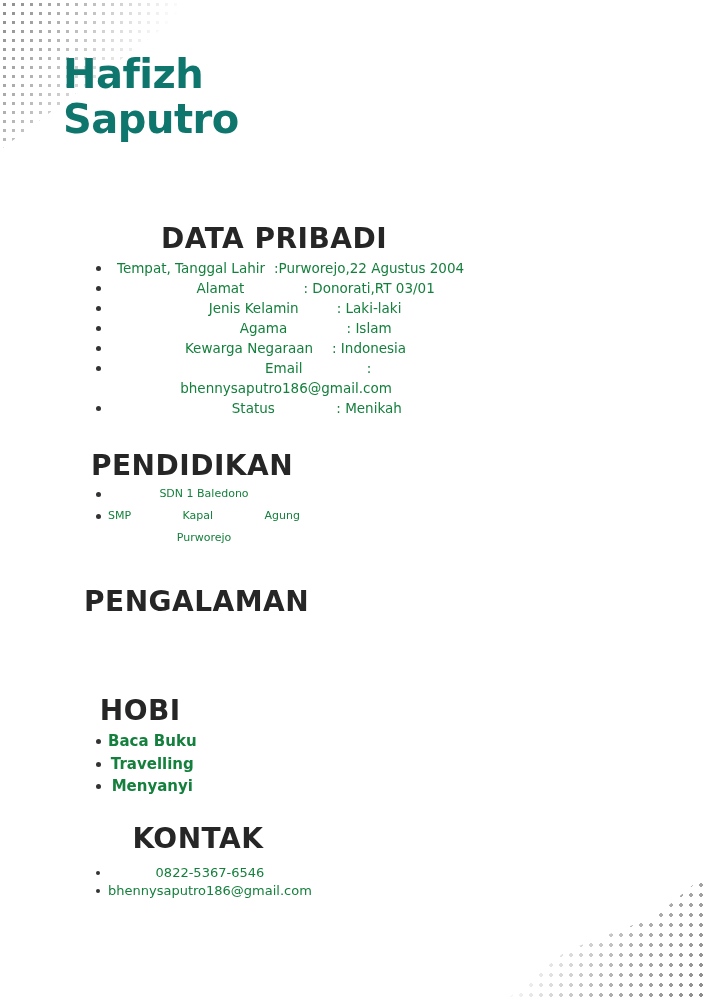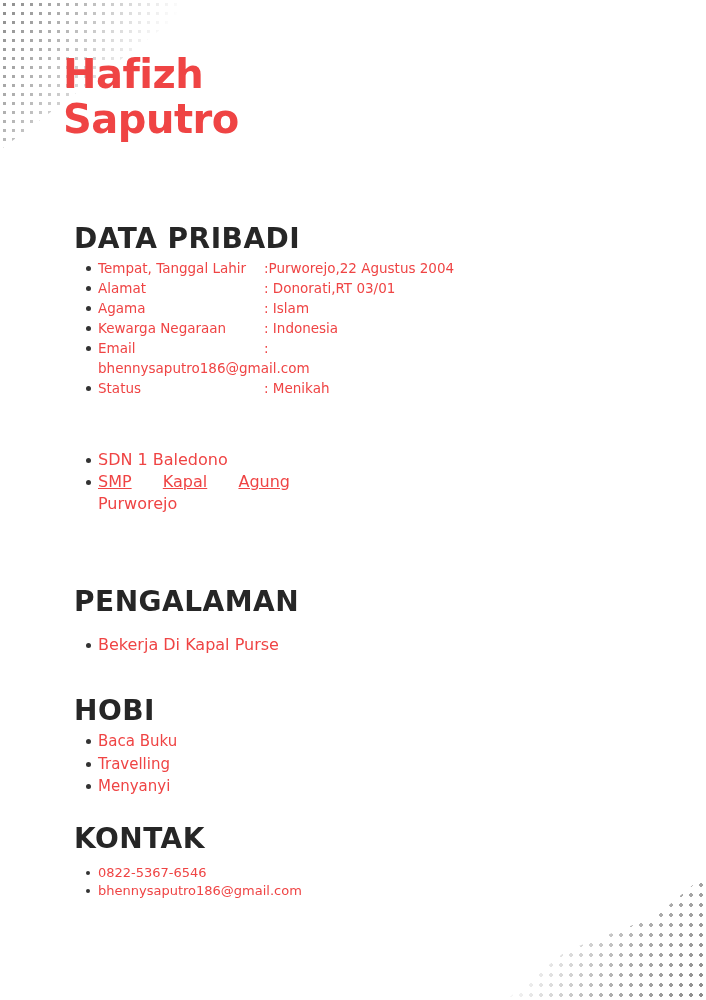--- a/index.html
+++ b/index.html
@@ -20,91 +20,90 @@
     position: absolute; right: 0; bottom: 0; width: 200px; height: 140px;
     background-image: radial-gradient(circle, #8a8a8a 1.6px, transparent 1.9px);
     background-size: 10px 10px;
     -webkit-mask-image: linear-gradient(300deg, rgba(0,0,0,1) 0%, rgba(0,0,0,0.7) 35%, rgba(0,0,0,0) 75%);
     mask-image: linear-gradient(300deg, rgba(0,0,0,1) 0%, rgba(0,0,0,0.7) 35%, rgba(0,0,0,0) 75%);
     clip-path: polygon(100% 10%, 100% 100%, 0 100%, 30% 65%, 75% 40%);
   }
   .name {
     position: absolute; left: 63px; top: 52px;
     font-family: "DejaVu Sans", sans-serif; font-weight: bold;
-    font-size: 40px; line-height: 45px; color: #ef4444; letter-spacing: -0.5px;
+    font-size: 40px; line-height: 45px; color: #0f766e; letter-spacing: -0.5px;
   }
   .name div { white-space: nowrap; }
-  .section { position: absolute; left: 74px; }
+  .section { position: absolute; left: 84px; text-align: center; }
   .heading {
     font-family: "DejaVu Sans", sans-serif; font-weight: bold;
     font-size: 28px; color: #262626; letter-spacing: 0.5px; margin: 0; line-height: 34px;
   }
   ul { list-style: none; margin: 0; padding: 0; }
-  li { position: relative; padding-left: 24px; color: #ef4444; }
+  li { position: relative; padding-left: 24px; color: #15803d; }
   li::before {
     content: ""; position: absolute; left: 12px; width: 5px; height: 5px;
     border-radius: 50%; background: #333;
   }
   .pribadi li { font-size: 13.5px; line-height: 20px; height: 20px; }
   .pribadi li::before { top: 8px; }
   .pribadi .label { display: inline-block; width: 166px; white-space: nowrap; }
   .pribadi li.email { height: 40px; }
   .pribadi .email-val { display: block; }
-  .pendidikan li { font-size: 16px; line-height: 22px; }
+  .pendidikan li { font-size: 11px; line-height: 22px; }
   .pendidikan li::before { top: 9px; }
-  .pendidikan .just { display: flex; justify-content: space-between; width: 192px; text-decoration: underline; }
+  .pendidikan .just { display: flex; justify-content: space-between; width: 192px; }
   .pengalaman li { font-size: 16px; line-height: 22px; }
   .pengalaman li::before { top: 9px; }
-  .hobi li { font-size: 15px; line-height: 22.5px; }
+  .hobi li { font-size: 15px; line-height: 22.5px; font-weight: bold; }
   .hobi li::before { top: 9px; }
   .kontak li { font-size: 13px; line-height: 18px; }
   .kontak li::before { top: 7px; width: 4px; height: 4px; }
 </style>
 </head>
 <body>
 
 <div class="dots-tl"></div>
 <div class="dots-br"></div>
 
 <div class="name">
   <div>Hafizh</div>
   <div>Saputro</div>
 </div>
 
 <div class="section pribadi" style="top:222px;">
   <h2 class="heading">DATA PRIBADI</h2>
   <ul style="margin-top:2px;">
     <li><span class="label">Tempat, Tanggal Lahir</span><span>:Purworejo,22 Agustus 2004</span></li>
     <li><span class="label">Alamat</span><span>: Donorati,RT 03/01</span></li>
+    <li><span class="label">Jenis Kelamin</span><span>: Laki-laki</span></li>
     <li><span class="label">Agama</span><span>: Islam</span></li>
     <li><span class="label">Kewarga Negaraan</span><span>: Indonesia</span></li>
     <li class="email"><span class="label">Email</span><span>:</span><span class="email-val">bhennysaputro186@gmail.com</span></li>
     <li><span class="label">Status</span><span>: Menikah</span></li>
   </ul>
 </div>
 
 <div class="section pendidikan" style="top:449px;">
+  <h2 class="heading">PENDIDIKAN</h2>
   <ul style="margin-top:0px;">
     <li>SDN 1 Baledono</li>
     <li>
       <span class="just">
         <span>SMP</span>
         <span>Kapal</span>
         <span>Agung</span>
       </span>
       <span>Purworejo</span>
     </li>
   </ul>
 </div>
 
 <div class="section pengalaman" style="top:585px;">
   <h2 class="heading">PENGALAMAN</h2>
-  <ul style="margin-top:15px;">
-    <li>Bekerja Di Kapal Purse</li>
-  </ul>
 </div>
 
 <div class="section hobi" style="top:694px;">
   <h2 class="heading">HOBI</h2>
   <ul style="margin-top:2px;">
     <li>Baca Buku</li>
     <li>Travelling</li>
     <li>Menyanyi</li>
   </ul>
 </div>

